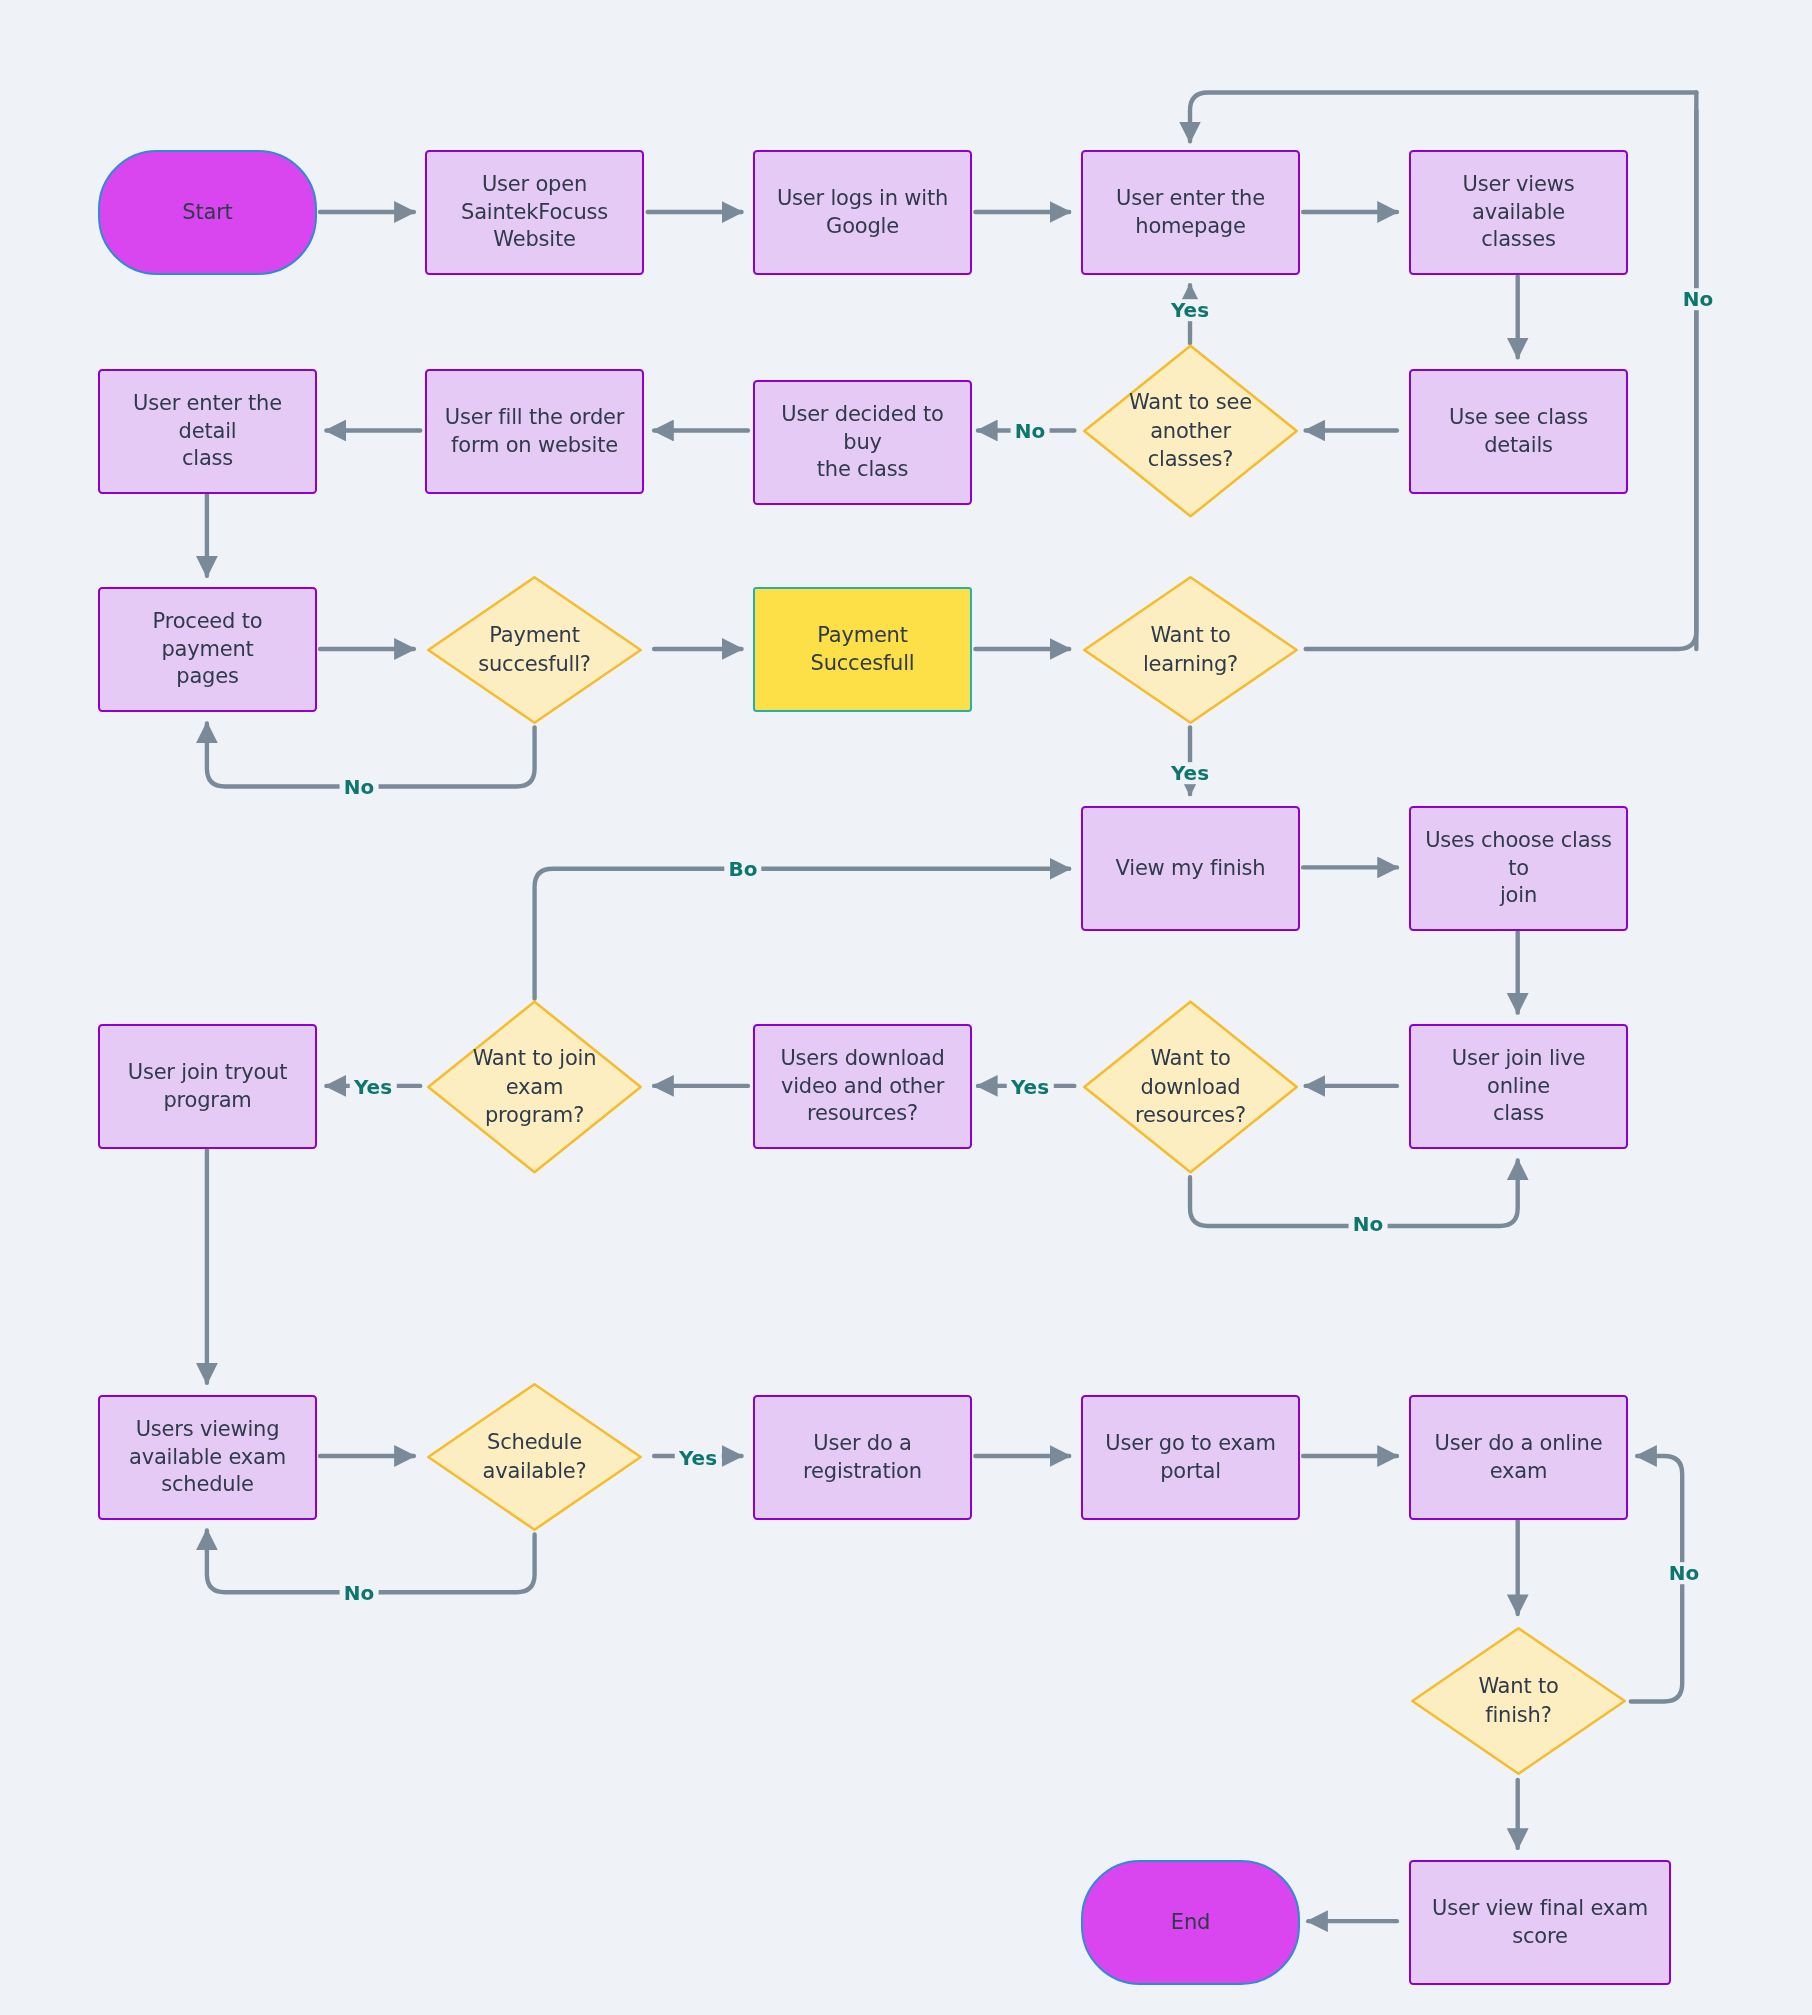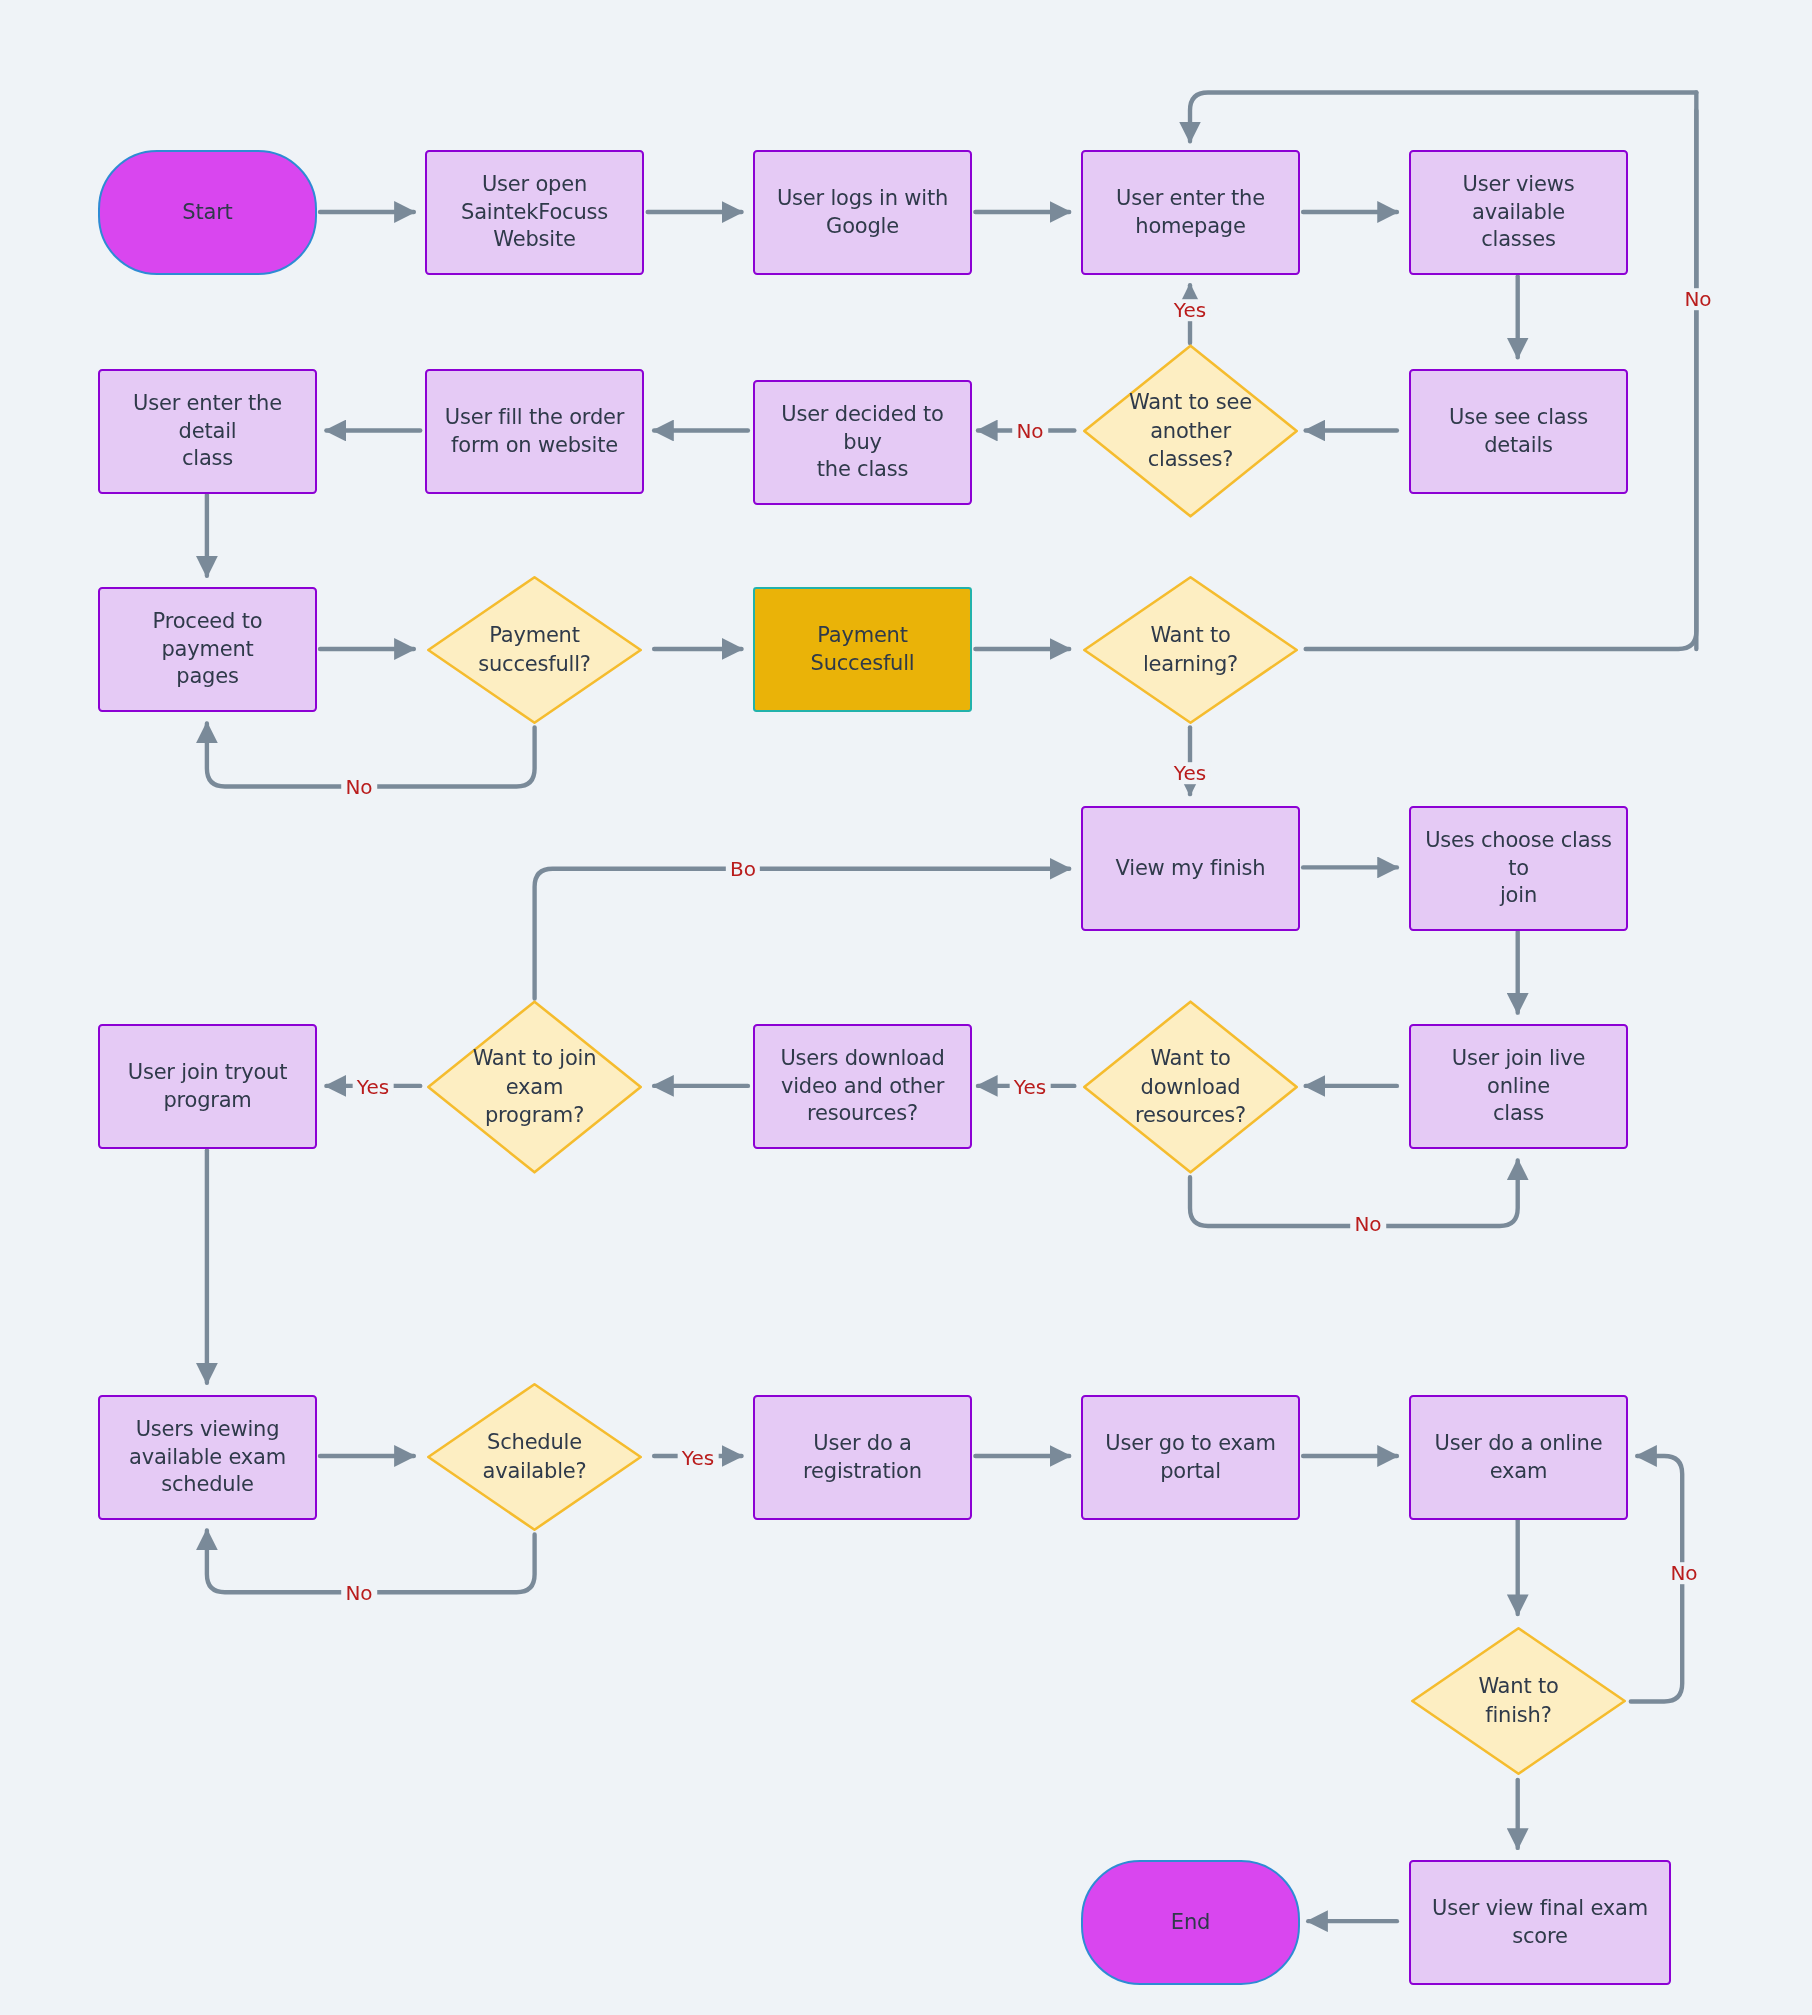--- a/index.html
+++ b/index.html
@@ -48,21 +48,21 @@
     border: 2.5px solid #8c00d4;
     border-radius: 4.2px;
   }
   .node-terminal {
     background: #d946ef;
     border: 2.5px solid #2e8bd4;
     border-radius: 59px;
     align-items: center;
   }
   .node-success {
-    background: #eab308;
+    background: #fde047;
     border: 2.5px solid #22b2ab;
     border-radius: 3.4px;
   }
   .node-decision {
     background: transparent;
     border: none;
   }
   .diamond-shape {
     position: absolute;
     left: 0; top: 0;
@@ -74,26 +74,27 @@
     z-index: 2;
     font-size: 21px;
     line-height: 1.38;
     white-space: pre-line;
     color: #2f3a4a;
   }
   .edge-label {
     position: absolute;
     font-family: "DejaVu Sans", sans-serif;
     font-size: 20px;
-    color: #b91c1c;
+    color: #0f766e;
     background: #eff3f7;
     padding: 0.8px 4.2px;
     white-space: nowrap;
     transform: translate(-50%, -50%);
     line-height: 1;
+    font-weight: bold;
   }
 </style>
 </head>
 <body>
 
 <div id="flow-root">
 
   <svg id="edges" viewBox="0 0 1410 1568" preserveAspectRatio="none" xmlns="http://www.w3.org/2000/svg">
     <defs>
       <marker id="arrow" viewBox="0 0 10 10" refX="9" refY="5" markerWidth="5" markerHeight="5" orient="auto-start-reverse">

